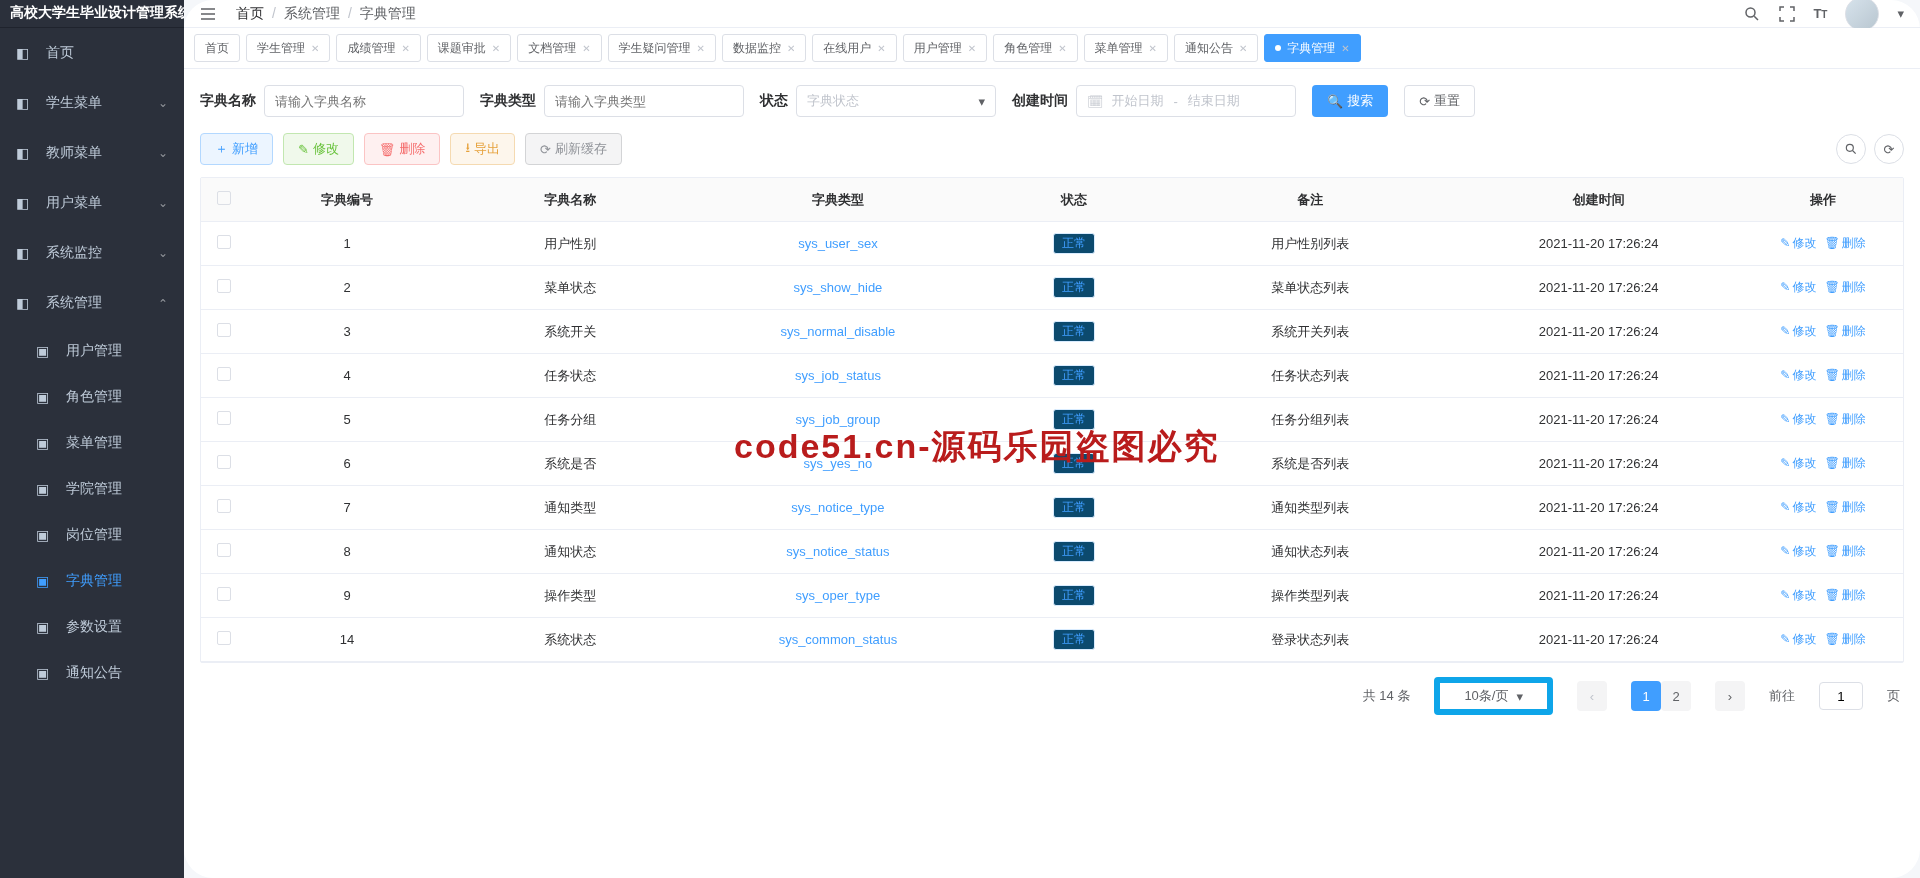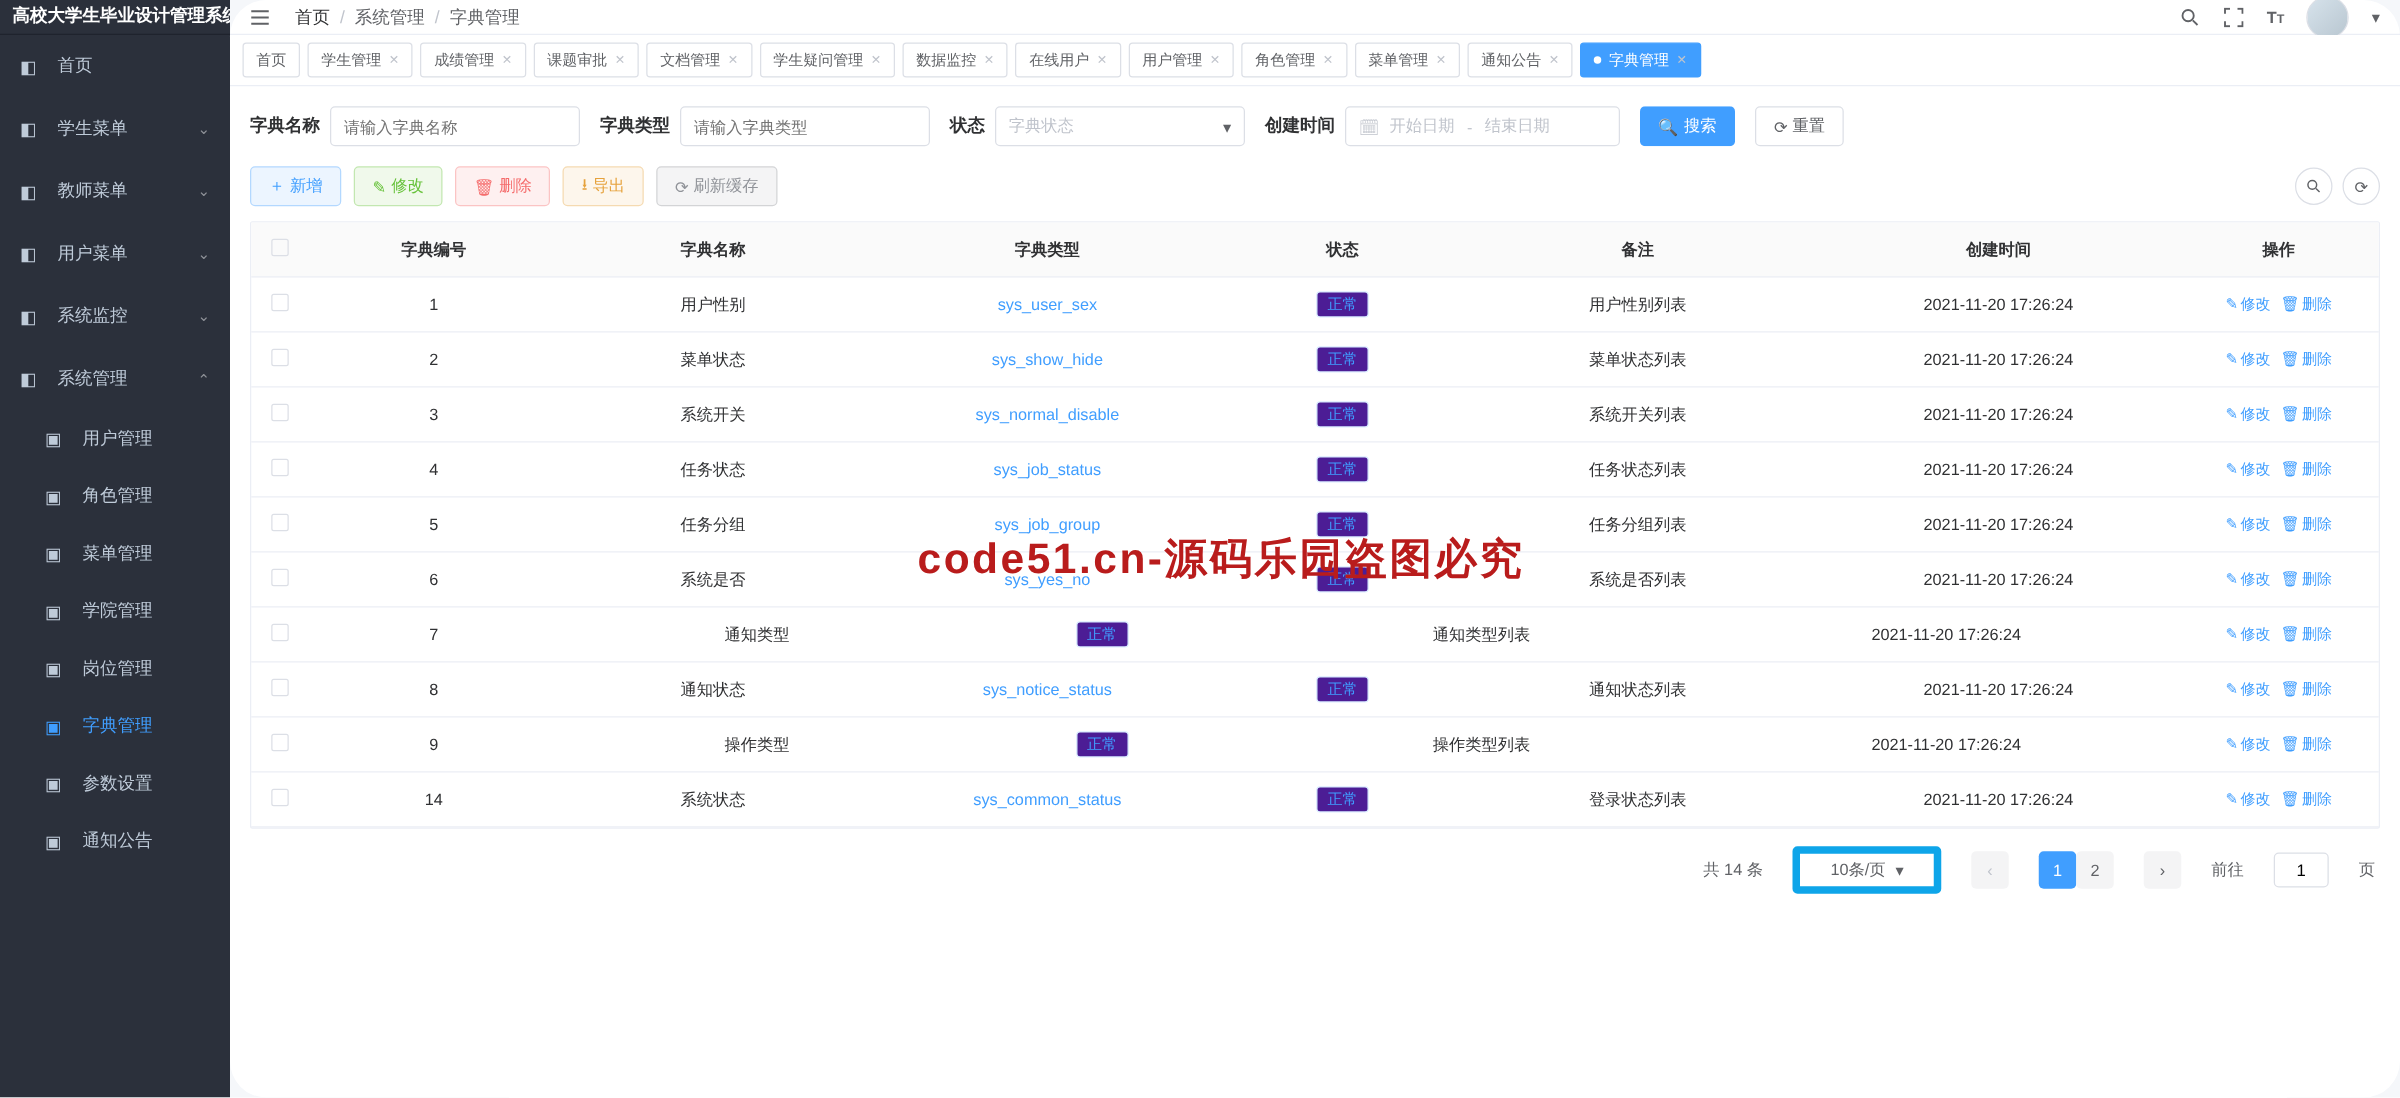--- a/index.html
+++ b/index.html
@@ -67,21 +67,21 @@
 .td-chk   { width: 46px; flex: none; }
 .td-id    { width: 200px; flex: none; }
 .td-name  { flex: 1.1; }
 .td-type  { flex: 1.3; }
 .td-status{ flex: 0.8; }
 .td-note  { flex: 1.3; }
 .td-time  { flex: 1.3; }
 .td-ops   { width: 160px; flex: none; }
 .chk { width: 14px; height: 14px; border: 1px solid #dcdfe6; border-radius: 2px; display: inline-block; }
 .link { color: #409eff; cursor: pointer; }
-.tag { display: inline-block; padding: 1px 8px; border-radius: 3px; background: #4c1d95; color: #409eff; border: 1px solid #d9ecff; font-size: 12px; }
+.tag { display: inline-block; padding: 1px 8px; border-radius: 3px; background: #0c4a6e; color: #409eff; border: 1px solid #d9ecff; font-size: 12px; }
 .op-link { color: #409eff; cursor: pointer; font-size: 12px; margin: 0 4px; font-family: Liberation Serif, serif; }
 .op-link .oi { margin-right: 2px; }
 
 
 .pagination { display: flex; align-items: center; justify-content: flex-end; gap: 24px; padding: 14px 4px 0; font-size: 13px; color: #606266; }
 .pg-select { border: 6px solid #0ea5e9; border-radius: 4px; padding: 4px 24px; display: inline-flex; align-items: center; gap: 8px; }
 .pg-btn { width: 30px; height: 30px; display: inline-flex; align-items: center; justify-content: center; border-radius: 4px; background: #f4f4f5; color: #606266; cursor: pointer; }
 .pg-btn.active { background: #409eff; color: #fff; }
 .pg-btn.disabled { color: #c0c4cc; cursor: not-allowed; }
 .pg-input { width: 44px; height: 28px; border: 1px solid #dcdfe6; border-radius: 4px; text-align: center; }
@@ -385,39 +385,41 @@
               <div class="td td-type"><span class="link">sys_yes_no</span></div>
               <div class="td td-status"><span class="tag">正常</span></div>
               <div class="td td-note">系统是否列表</div>
               <div class="td td-time">2021-11-20 17:26:24</div>
               <div class="td td-ops"><span class="op-link"><span class="oi">✎</span>修改</span><span class="op-link"><span class="oi">🗑</span>删除</span></div>
             </div>
             <div class="tr">
               <div class="td td-chk"><span class="chk"></span></div>
               <div class="td td-id">7</div>
               <div class="td td-name">通知类型</div>
+              <div class="td td-type"><span class="link">sys_notice_type</span></div>
               <div class="td td-status"><span class="tag">正常</span></div>
               <div class="td td-note">通知类型列表</div>
               <div class="td td-time">2021-11-20 17:26:24</div>
               <div class="td td-ops"><span class="op-link"><span class="oi">✎</span>修改</span><span class="op-link"><span class="oi">🗑</span>删除</span></div>
             </div>
             <div class="tr">
               <div class="td td-chk"><span class="chk"></span></div>
               <div class="td td-id">8</div>
               <div class="td td-name">通知状态</div>
               <div class="td td-type"><span class="link">sys_notice_status</span></div>
               <div class="td td-status"><span class="tag">正常</span></div>
               <div class="td td-note">通知状态列表</div>
               <div class="td td-time">2021-11-20 17:26:24</div>
               <div class="td td-ops"><span class="op-link"><span class="oi">✎</span>修改</span><span class="op-link"><span class="oi">🗑</span>删除</span></div>
             </div>
             <div class="tr">
               <div class="td td-chk"><span class="chk"></span></div>
               <div class="td td-id">9</div>
               <div class="td td-name">操作类型</div>
+              <div class="td td-type"><span class="link">sys_oper_type</span></div>
               <div class="td td-status"><span class="tag">正常</span></div>
               <div class="td td-note">操作类型列表</div>
               <div class="td td-time">2021-11-20 17:26:24</div>
               <div class="td td-ops"><span class="op-link"><span class="oi">✎</span>修改</span><span class="op-link"><span class="oi">🗑</span>删除</span></div>
             </div>
             <div class="tr">
               <div class="td td-chk"><span class="chk"></span></div>
               <div class="td td-id">14</div>
               <div class="td td-name">系统状态</div>
               <div class="td td-type"><span class="link">sys_common_status</span></div>

